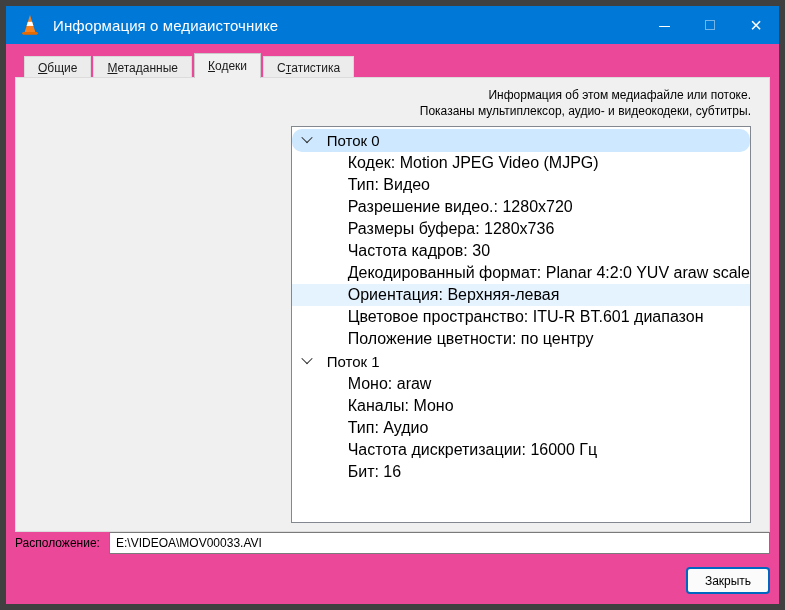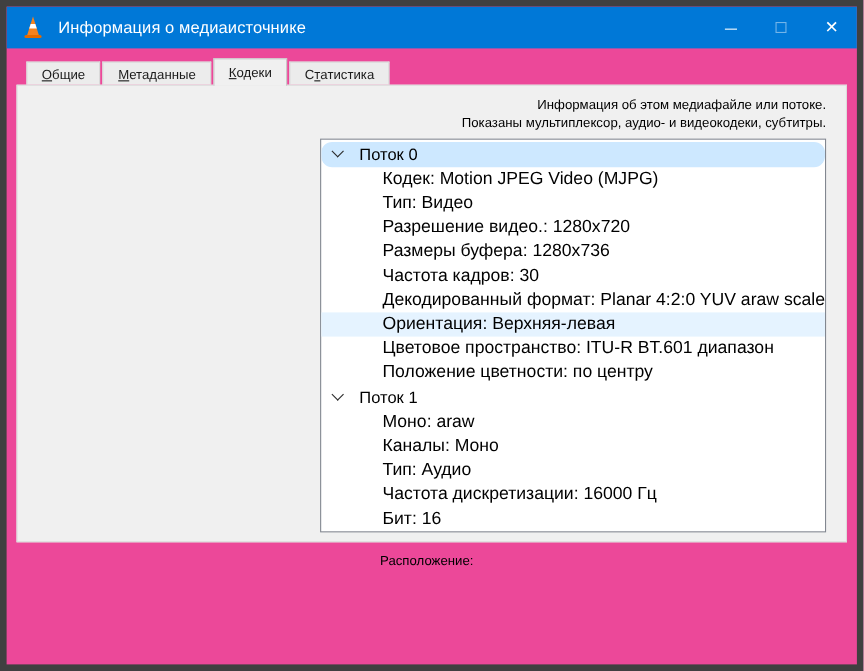--- a/index.html
+++ b/index.html
@@ -93,23 +93,23 @@
   .tree-item {
     height: 22px; line-height: 22px;
     font-size: 16px; color: #000;
     padding-left: 56px;
     white-space: nowrap;
   }
   .tree-item.hl { background: #e5f3ff; }
 
   
   .location-row {
-    margin-top: 10px;
+    margin-top: 0;
     display: flex; align-items: center;
-    font-size: 12px; color: #000; flex-direction: column;
+    font-size: 12px; color: #000;
   }
   .location-row .loc-label { width: 94px; flex: 0 0 94px; }
   .location-input {
     flex: 1; height: 22px;
     border: 1px solid #7a7a7a;
     background: #fff;
     font-family: "Liberation Sans", sans-serif;
     font-size: 12px; color: #000;
     padding: 1px 6px;
   }
@@ -205,19 +205,20 @@
           <div class="tree-item">Моно: araw</div>
           <div class="tree-item">Каналы: Моно</div>
           <div class="tree-item">Тип: Аудио</div>
           <div class="tree-item">Частота дискретизации: 16000 Гц</div>
           <div class="tree-item">Бит: 16</div>
         </div>
     </div>
 
     <div class="location-row">
       <span class="loc-label">Расположение:</span>
+      <input class="location-input" type="text" value="E:\VIDEOA\MOV00033.AVI" style="">
     </div>
 
     <div class="button-row">
       <button class="close-dialog-btn">Закрыть</button>
     </div>
   </div>
 </div>
 
 </body></html>

